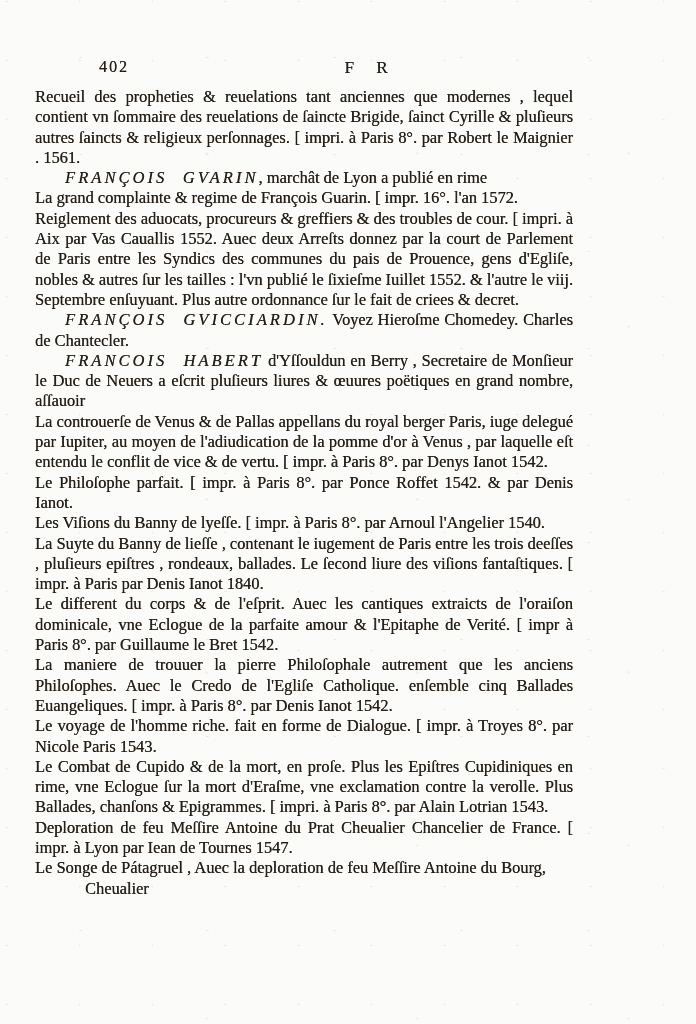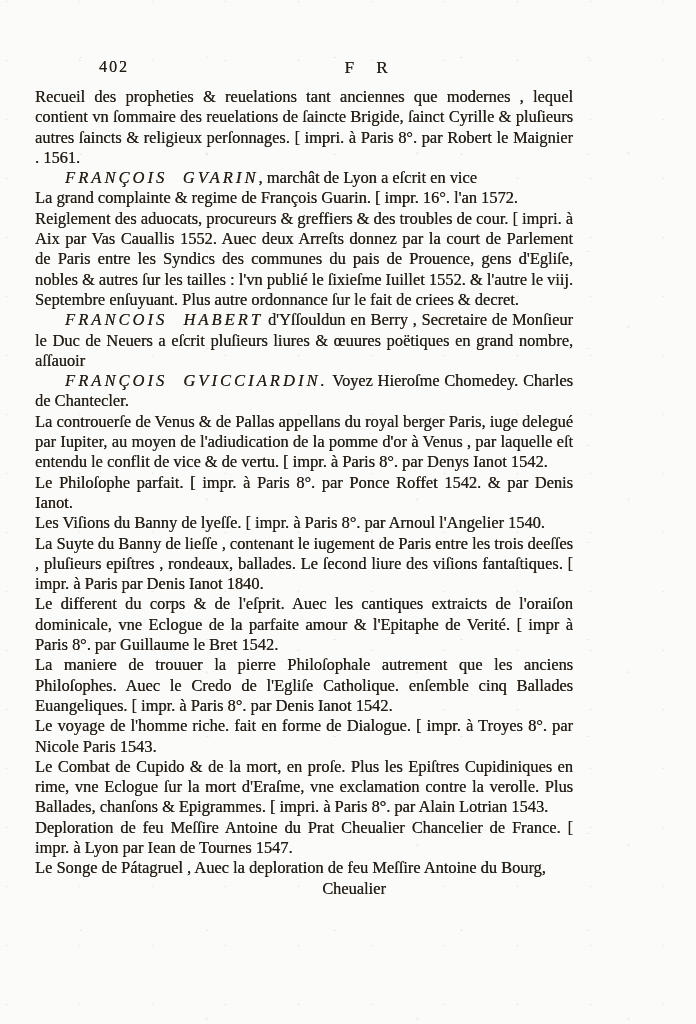--- a/index.html
+++ b/index.html
@@ -61,43 +61,43 @@
     text-indent: 30px;
   }
   .caps {
     letter-spacing: 0.19em;
     word-spacing: 0.5em;
     font-style: italic;
   }
   .catchword-row {
     margin-left: 85px;
     width: 538px;
-    text-align: center;
+    text-align: left;
     font-size: 16.4px;
     line-height: 20.3px;
     text-shadow: 0.3px 0.3px 0.35px rgba(36, 30, 23, 0.8);
   }
 </style>
 </head>
 <body>
 
 <div class="page" style="--paper: #fbfbf9; --ink: #241e17;">
 
   <header class="running-header">
     <span class="folio">402</span>
     <span class="running-title">F R</span>
   </header>
 
   <main class="text-block" id="paragraphs">
       <div class="para"><span class="plain">Recueil des propheties &amp; reuelations tant anciennes que modernes , lequel contient vn ſommaire des reuelations de ſaincte Brigide, ſainct Cyrille &amp; pluſieurs autres ſaincts &amp; religieux perſonnages. [ impri. à Paris 8°. par Robert le Maignier . 1561.</span></div>
-      <div class="para indent"><span class="caps">FRANÇOIS GVARIN</span><span class="plain">, marchât de Lyon a eſcrit en vice</span></div>
+      <div class="para indent"><span class="caps">FRANÇOIS GVARIN</span><span class="plain">, marchât de Lyon a publié en rime</span></div>
       <div class="para"><span class="plain">La grand complainte &amp; regime de François Guarin. [ impr. 16°. l'an 1572.</span></div>
       <div class="para"><span class="plain">Reiglement des aduocats, procureurs &amp; greffiers &amp; des troubles de cour. [ impri. à Aix par Vas Cauallis 1552.  Auec deux Arreſts donnez par la court de Parlement de Paris entre les Syndics des communes du pais de Prouence, gens d'Egliſe, nobles &amp; autres ſur les tailles : l'vn publié le ſixieſme Iuillet 1552. &amp; l'autre le viij. Septembre enſuyuant. Plus autre ordonnance ſur le fait de criees &amp; decret.</span></div>
+      <div class="para indent"><span class="caps">FRANÇOIS GVICCIARDIN.</span><span class="plain"> Voyez Hieroſme Chomedey. Charles de Chantecler.</span></div>
       <div class="para indent"><span class="caps">FRANCOIS HABERT</span><span class="plain"> d'Yſſouldun en Berry , Secretaire de Monſieur le Duc de Neuers a eſcrit pluſieurs liures &amp; œuures poëtiques en grand nombre, aſſauoir</span></div>
-      <div class="para indent"><span class="caps">FRANÇOIS GVICCIARDIN.</span><span class="plain"> Voyez Hieroſme Chomedey. Charles de Chantecler.</span></div>
       <div class="para"><span class="plain">La controuerſe de Venus &amp; de Pallas appellans du royal berger Paris, iuge delegué par Iupiter, au moyen de l'adiudication de la pomme d'or à Venus , par laquelle eſt entendu le conflit de vice &amp; de vertu. [ impr. à Paris 8°. par Denys Ianot  1542.</span></div>
       <div class="para"><span class="plain">Le Philoſophe parfait. [ impr. à Paris 8°. par Ponce Roffet  1542. &amp; par Denis Ianot.</span></div>
       <div class="para"><span class="plain">Les Viſions du Banny de lyeſſe. [ impr. à Paris 8°. par Arnoul l'Angelier 1540.</span></div>
       <div class="para"><span class="plain">La Suyte du Banny de lieſſe , contenant le iugement de Paris entre les trois deeſſes , pluſieurs epiſtres , rondeaux, ballades. Le ſecond liure des viſions fantaſtiques. [ impr. à Paris par Denis Ianot  1840.</span></div>
       <div class="para"><span class="plain">Le different du corps &amp; de l'eſprit.  Auec les cantiques extraicts de l'oraiſon dominicale, vne Eclogue de la parfaite amour &amp; l'Epitaphe de Verité. [ impr à Paris 8°. par Guillaume le Bret  1542.</span></div>
       <div class="para"><span class="plain">La maniere de trouuer la pierre Philoſophale autrement que les anciens Philoſophes. Auec le  Credo de l'Egliſe Catholique. enſemble cinq Ballades Euangeliques. [ impr. à Paris 8°. par Denis Ianot  1542.</span></div>
       <div class="para"><span class="plain">Le voyage de l'homme riche. fait en forme de  Dialogue. [ impr. à Troyes 8°. par Nicole Paris  1543.</span></div>
       <div class="para"><span class="plain">Le Combat de Cupido &amp; de la mort, en proſe. Plus les Epiſtres Cupidiniques en rime, vne Eclogue ſur la mort d'Eraſme, vne exclamation contre la verolle. Plus Ballades, chanſons &amp; Epigrammes. [ impri. à Paris 8°. par Alain  Lotrian 1543.</span></div>
       <div class="para"><span class="plain">Deploration de feu Meſſire Antoine du Prat Cheualier Chancelier de France. [ impr. à Lyon par Iean de Tournes  1547.</span></div>
       <div class="para"><span class="plain">Le Songe de Pátagruel , Auec la deploration de feu Meſſire Antoine du Bourg,</span></div>

